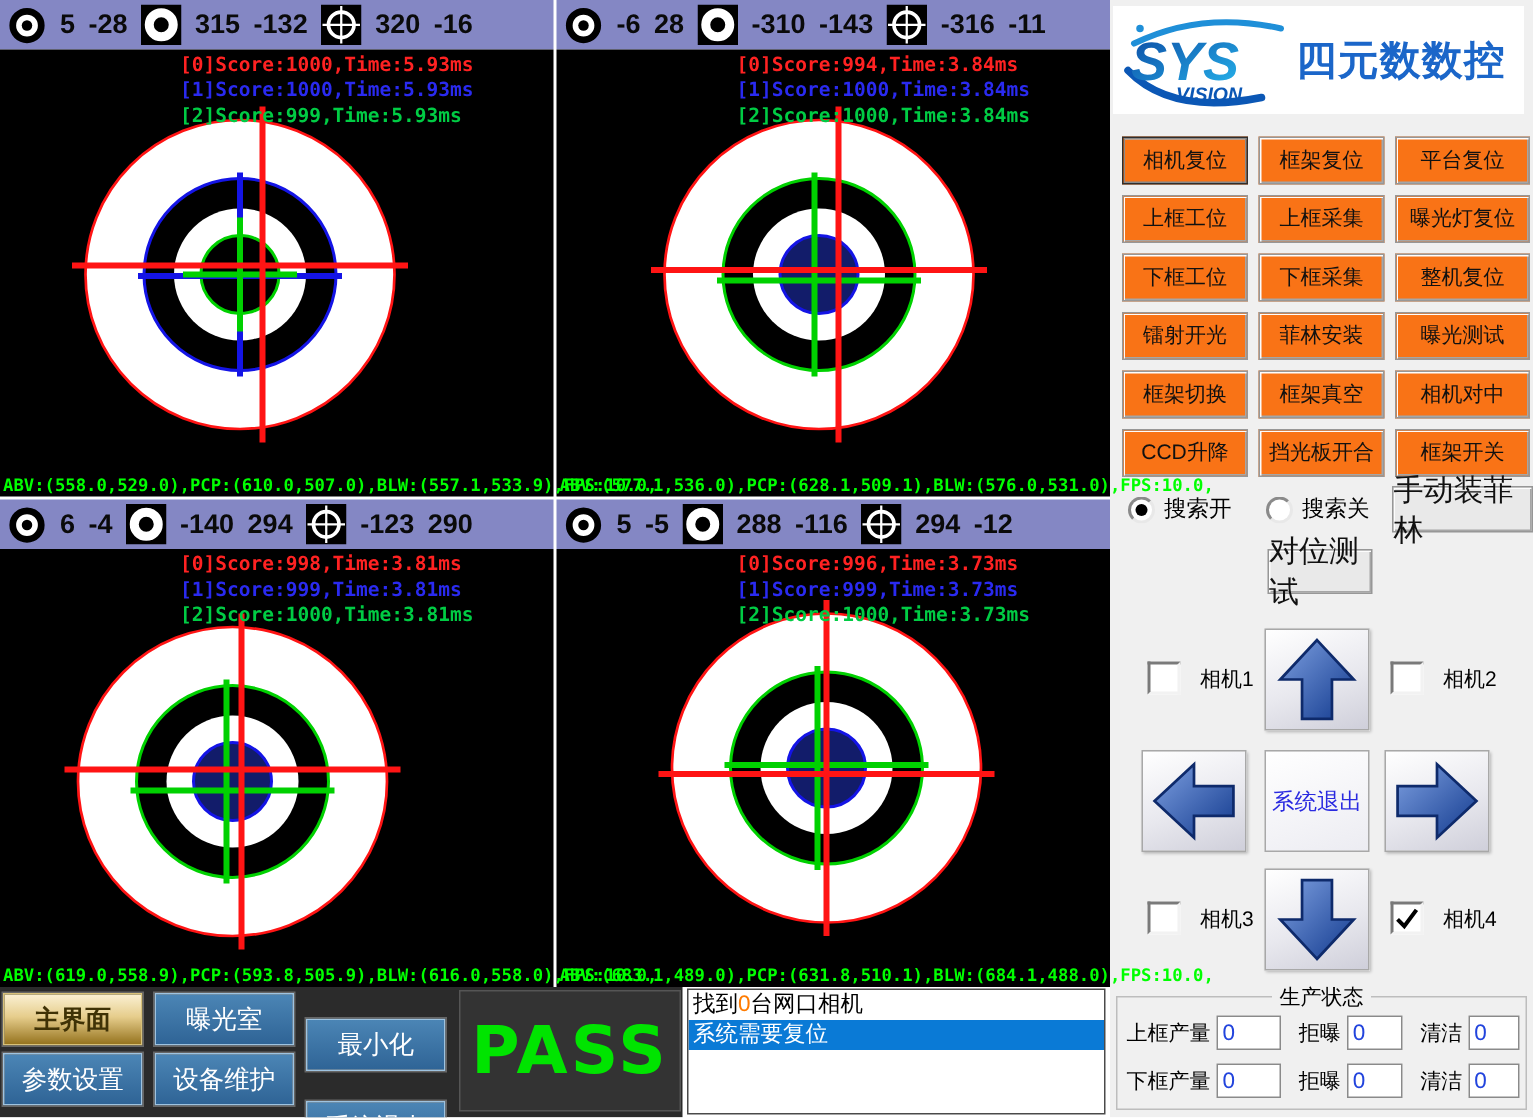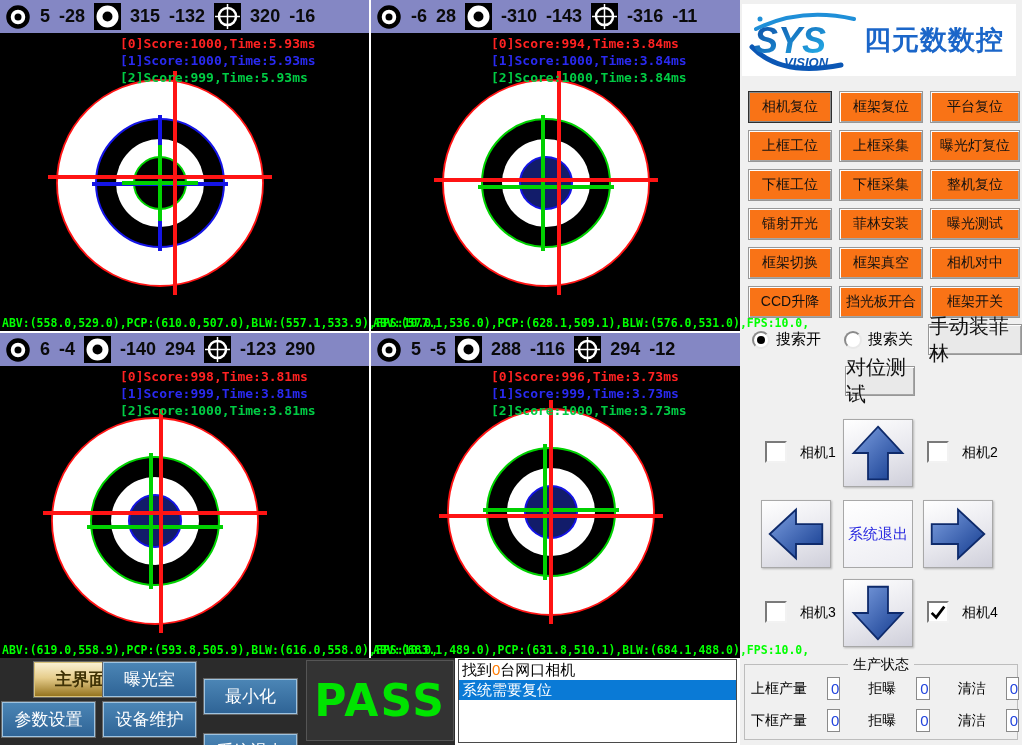--- a/index.html
+++ b/index.html
@@ -99,21 +99,21 @@
   .cb-label { position:absolute; font-size:14px; color:#000; }
   .prod-group {
     position:absolute; left:4px; top:664px; width:274px; height:76px;
     border:1px solid #bdbdbd;
   }
   .prod-title {
     position:absolute; top:-9px; left:50%; transform:translateX(-50%);
     background:#f0f0f0; padding:0 5px; font-size:14px; color:#000; white-space:nowrap;
   }
   .prod-row {
-    position:absolute; left:6px; right:4px; display:flex; align-items:center; gap:20px;
+    position:absolute; left:6px; right:4px; display:flex; align-items:center; gap:4px;
   }
   .prod-row.r1 { top:12px; }
   .prod-row.r2 { top:44px; }
   .prod-label { font-size:14px; color:#000; white-space:nowrap; }
   .prod-input {
     height:23px; background:#fff; border:1px solid #8a8a8a;
     font-size:15px; color:#2244dd; padding-left:3px; display:flex; align-items:center;
   }
   .pi-wide { width:58px; } .pi-mid { width:50px; } .pi-small { width:46px; }
 
@@ -123,21 +123,21 @@
   }
   .nav-btn {
     position:absolute; width:93px; height:35px;
     background:linear-gradient(#4b85b5,#2f6496);
     border:1px solid #9ec3e0; outline:1px solid #666;
     color:#fff; font-size:17px; display:flex; align-items:center; justify-content:center;
     cursor:pointer; white-space:nowrap;
   }
   .nav-btn.gold {
     background:linear-gradient(#faf0d2 0%, #e6cd8c 45%, #96741f 100%);
-    border:1px solid #d8c27a; color:#3f3206; font-weight:bold;margin-left:32px;
+    border:1px solid #d8c27a; color:#3f3206; font-weight:bold;
   }
   .pass-panel {
     position:absolute; left:306px; top:2px; width:148px; height:81px;
     background:#333; border:1px solid #555;
     display:flex; align-items:center; justify-content:center;
   }
   .pass-text {
     color:#00e400; font-size:44px; font-weight:900; letter-spacing:2px;
     font-family:"DejaVu Sans", sans-serif;
   }

